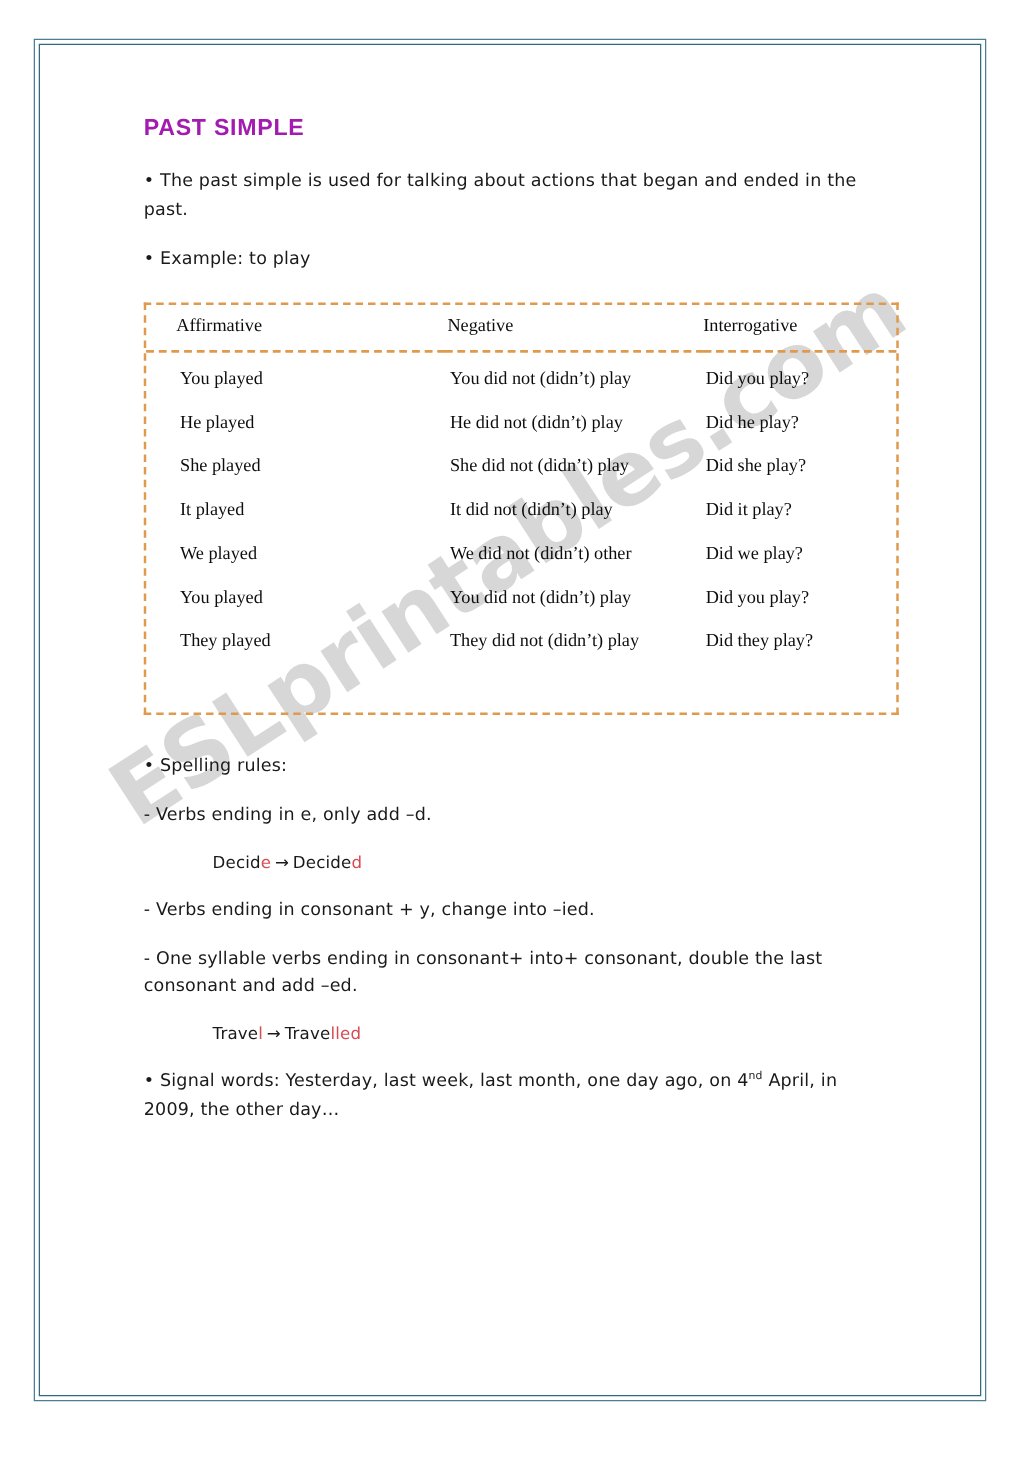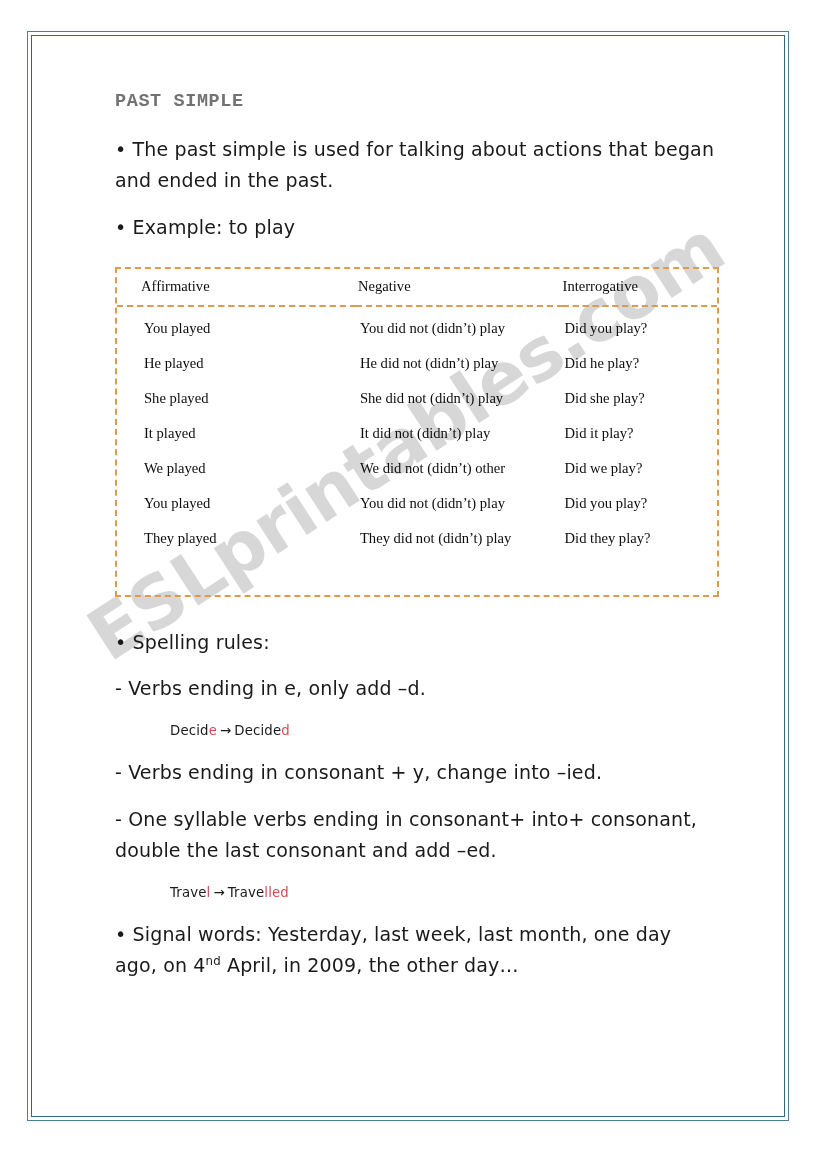--- a/index.html
+++ b/index.html
@@ -39,32 +39,32 @@
   
   .sheet {
     position: absolute;
     left: 115px;
     top: 92px;
     width: 600px;
     z-index: 3;
   }
 
   .doc-title {
-    font-family: Liberation Mono, monospace;
+    font-family: Liberation Sans, sans-serif;
     font-weight: bold;
     font-size: 18.5px;
     letter-spacing: 0.6px;
-    color: #737373;
+    color: #a21caf;
     margin: 0 0 22px 0;
     line-height: 1.1;
   }
 
   .para {
     font-family: "DejaVu Sans", sans-serif;
-    font-size: 19px;
+    font-size: 14px;
     color: #1a1a1a;
     line-height: 1.62;
     margin: 0 0 16px 0;
     letter-spacing: 0.15px;
   }
 
   .example-line {
     font-family: "DejaVu Sans", sans-serif;
     font-size: 13.3px;
     color: #1a1a1a;

